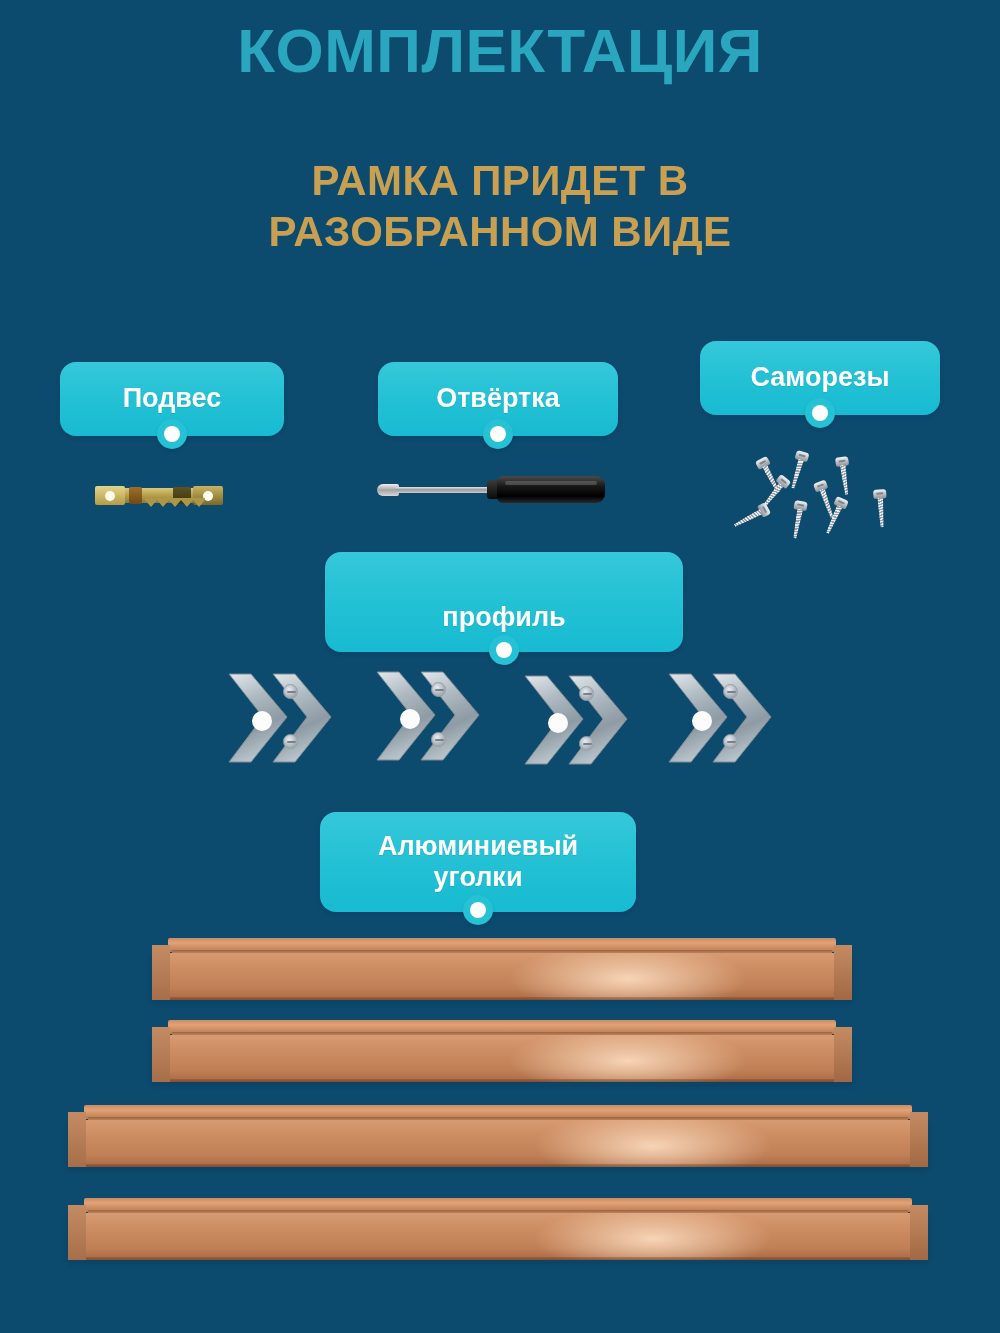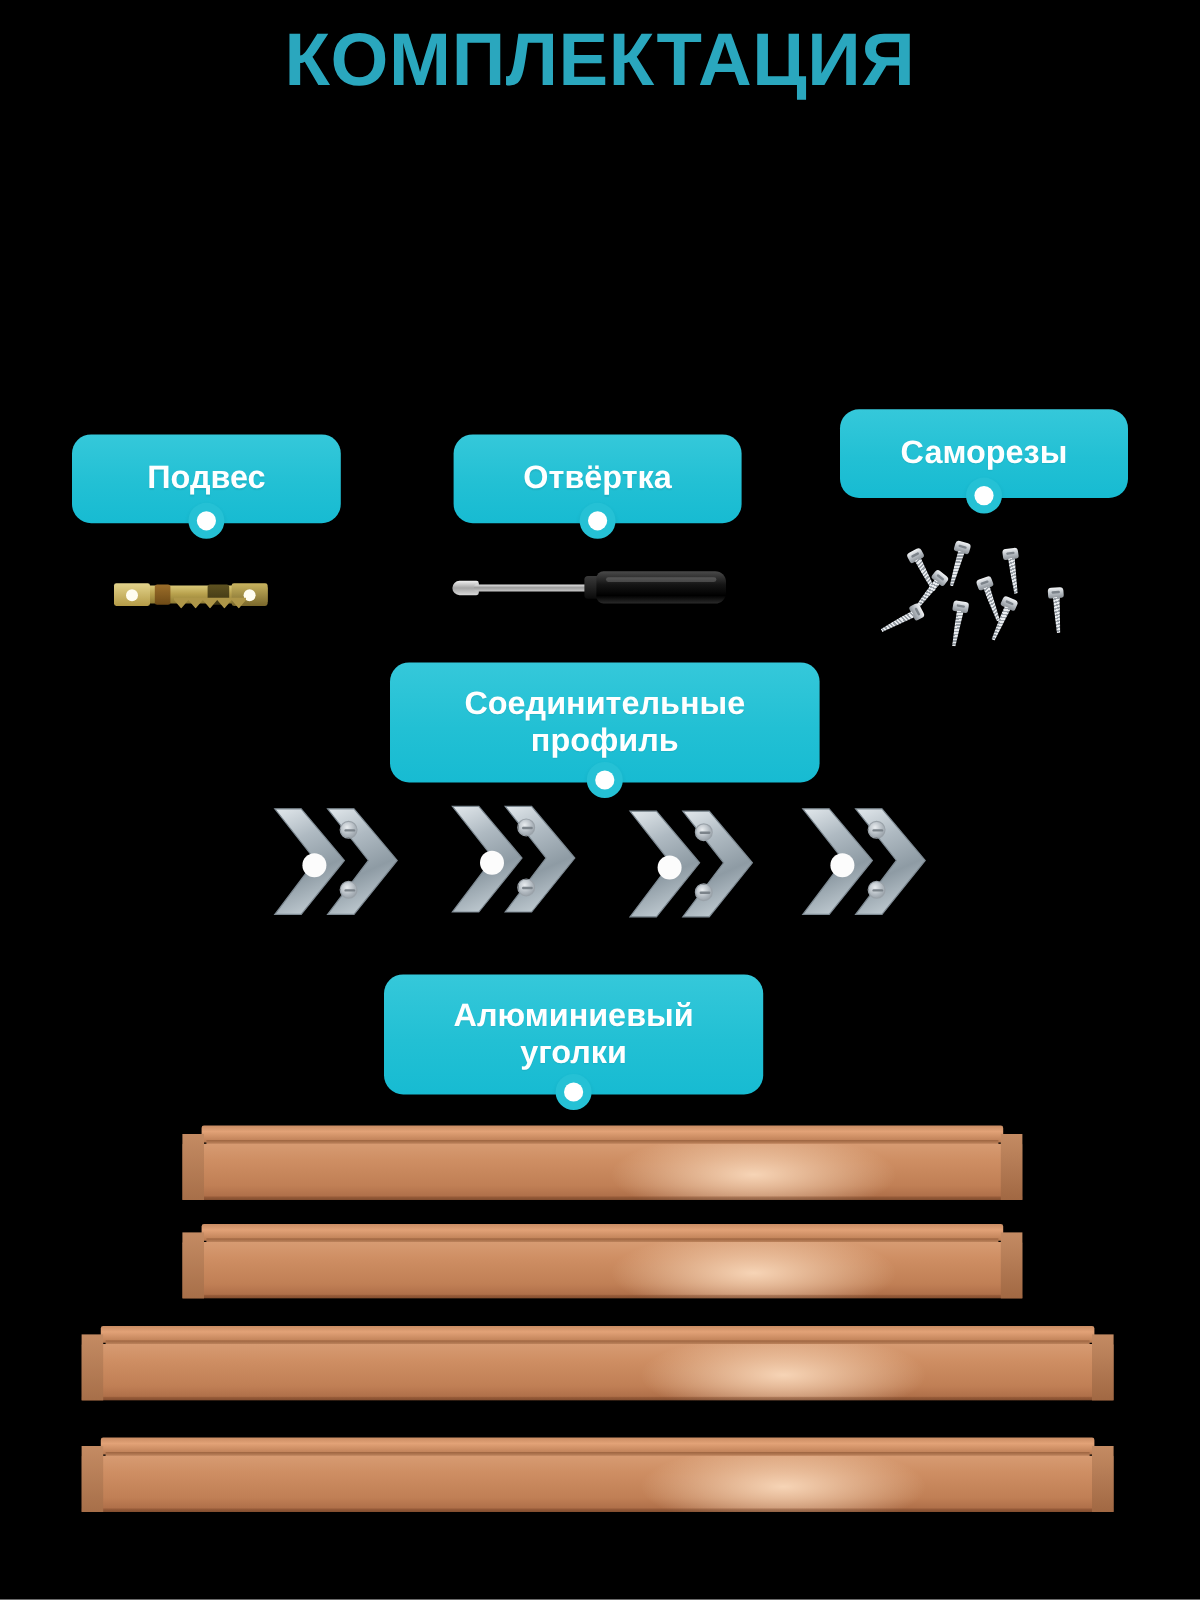--- a/index.html
+++ b/index.html
@@ -10,21 +10,21 @@
     background: #ffffff;
     font-family: "Liberation Sans", sans-serif;
     overflow: hidden;
     position: relative;
   }
 
   #page {
     position: relative;
     width: 1000px;
     height: 1333px;
-    background: #000000;
+    background: #0c4a6e;
     padding-left: 24px;
   }
 
   
   .main-title {
     position: absolute;
     top: 18px;
     left: 0;
     width: 1000px;
     text-align: center;
@@ -292,39 +292,40 @@
   #bar2 { left: 152px; top: 1020px; width: 700px; height: 62px; }
   #bar3 { left: 68px;  top: 1105px; width: 860px; height: 62px; }
   #bar4 { left: 68px;  top: 1198px; width: 860px; height: 62px; }
 </style>
 </head>
 <body>
 
 <div id="page">
 
   <div class="main-title">КОМПЛЕКТАЦИЯ</div>
+  <div class="sub-title">РАМКА ПРИДЕТ В РАЗОБРАННОМ ВИДЕ</div>
 
   <div class="badge" id="badge-otvert">
     <span>Отвёртка</span>
     <span class="pin"></span>
   </div>
 
   <div class="badge" id="badge-podves">
     <span>Подвес</span>
     <span class="pin"></span>
   </div>
 
   <div class="badge" id="badge-samorez">
     <span>Саморезы</span>
     <span class="pin"></span>
   </div>
 
   <div class="badge" id="badge-ugolki">
     <span>
-      <span>Соединительные</span><br>
+      <br>
       <span>профиль</span>
     </span>
     <span class="pin"></span>
   </div>
 
   <div class="badge" id="badge-profil">
     <span>
       <span>Алюминиевый</span><br>
       <span>уголки</span>
     </span>

